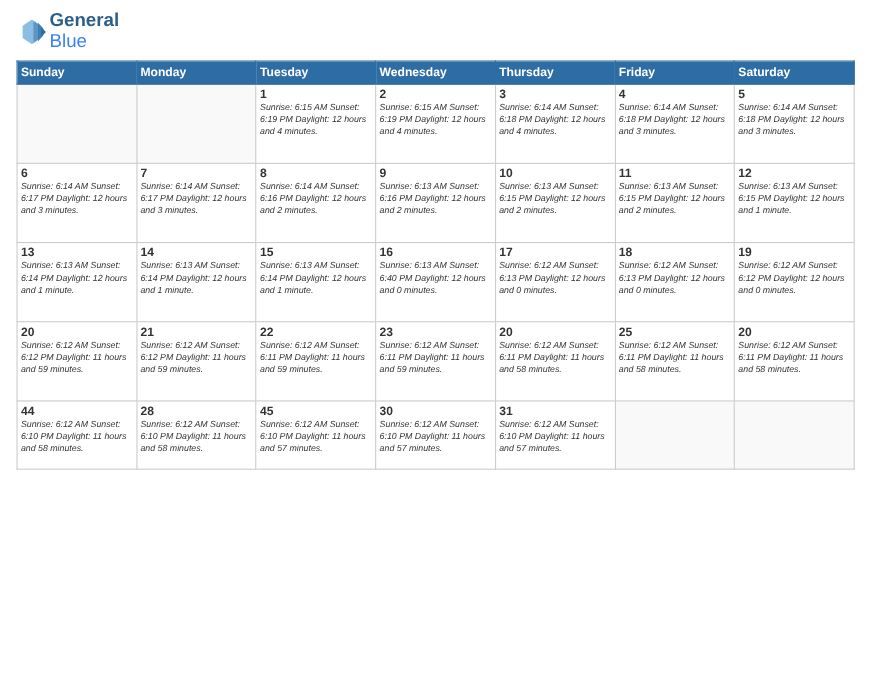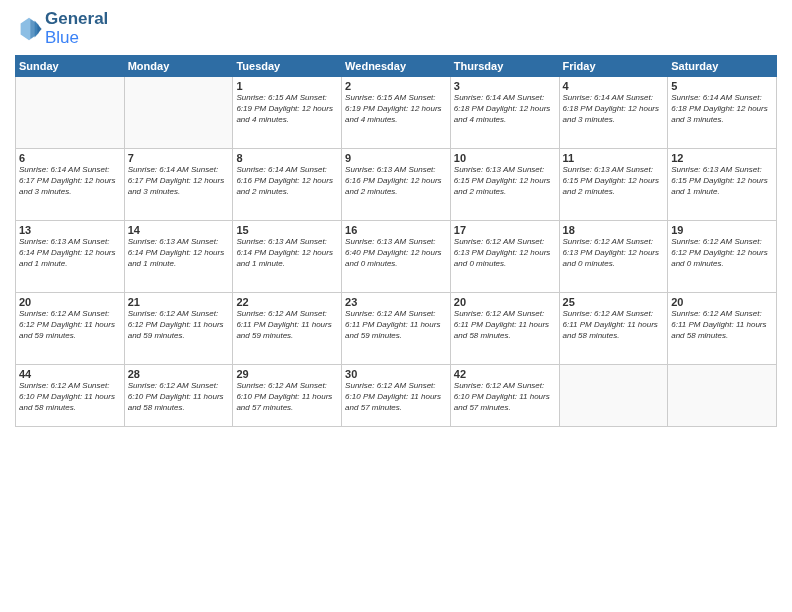--- a/index.html
+++ b/index.html
@@ -317,35 +317,35 @@
 and 58 minutes.</div>
           </td>
           <td>
             <span class="day-num">28</span>
             <div class="day-info">Sunrise: 6:12 AM
 Sunset: 6:10 PM
 Daylight: 11 hours
 and 58 minutes.</div>
           </td>
           <td>
-            <span class="day-num">29</span>
+            <span class="day-num">45</span>
             <div class="day-info">Sunrise: 6:12 AM
 Sunset: 6:10 PM
 Daylight: 11 hours
 and 57 minutes.</div>
           </td>
           <td>
             <span class="day-num">30</span>
             <div class="day-info">Sunrise: 6:12 AM
 Sunset: 6:10 PM
 Daylight: 11 hours
 and 57 minutes.</div>
           </td>
           <td>
-            <span class="day-num">42</span>
+            <span class="day-num">31</span>
             <div class="day-info">Sunrise: 6:12 AM
 Sunset: 6:10 PM
 Daylight: 11 hours
 and 57 minutes.</div>
           </td>
           <td class="empty"></td>
           <td class="empty"></td>
         </tr>
       </tbody>
   </table>

